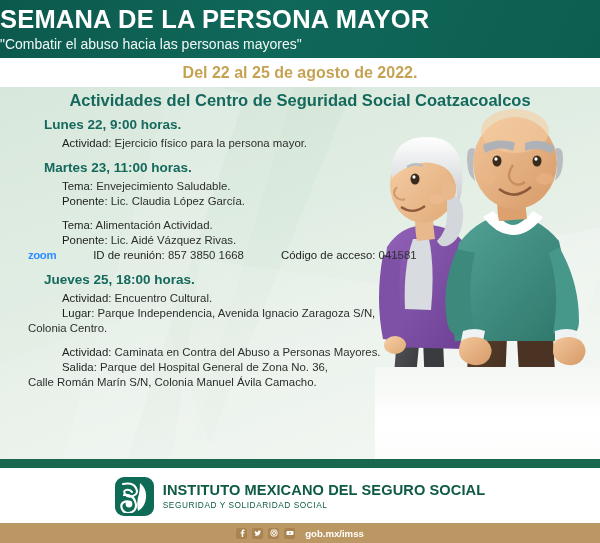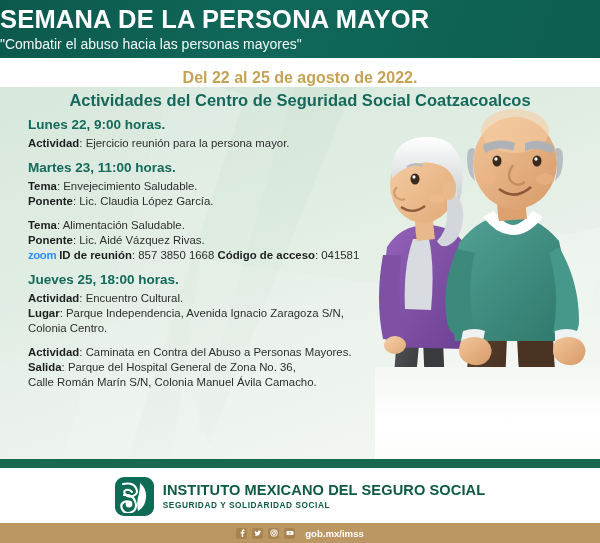--- a/index.html
+++ b/index.html
@@ -21,21 +21,21 @@
     color:#ffffff;font-weight:bold;font-size:25.5px;letter-spacing:.2px;
     line-height:1;margin:0 0 5px 0;white-space:nowrap;
   }
   .header-sub{
     color:#f2f7f5;font-size:14px;line-height:1;margin:0;white-space:nowrap;
   }
 
   
   .date-band{
     position:absolute;left:0;top:58px;width:600px;height:29px;
-    background:#ffffff;display:flex;align-items:flex-end;justify-content:center;
+    background:#ffffff;display:flex;align-items:center;justify-content:center;
   }
   .date-text{
     color:#c6a253;font-weight:bold;font-size:16px;white-space:nowrap;
   }
 
   
   .body-area{
     position:absolute;left:0;top:87px;width:600px;height:372px;
     background:#d9e8dd;
     background-image:linear-gradient(160deg,#cfe2d4 0%,#dbeade 38%,#e6efe7 65%,#f2f6f1 100%);
@@ -51,26 +51,26 @@
   .f6{left:-20px;top:250px;width:220px;height:200px;background:rgba(255,255,255,.10);transform:rotate(-20deg);}
 
   .section-title{
     position:absolute;left:0;top:4px;width:600px;text-align:center;
     color:#14695c;font-weight:bold;font-size:16.5px;white-space:nowrap;
   }
 
   .events{position:absolute;left:28px;top:30px;width:360px;}
   .event{margin-bottom:9px;}
   .event-head{
-    color:#14695c;font-weight:bold;font-size:13.5px;margin:0 0 2px 0;line-height:1.25;
+    color:#14695c;font-weight:bold;font-size:13.5px;margin:0 0 2px 16px;line-height:1.25;
   }
   .event-line{
     color:#2d2f2e;font-size:11.4px;line-height:1.32;margin:0;white-space:nowrap;
   }
-  .event-line b{font-weight:bold;color:#1d1f1e;}
+  .event-line b{font-weight:normal;color:#1d1f1e;margin-left:34px;}
   .zoom-logo{
     color:#2d8cff;font-weight:bold;font-size:11.4px;letter-spacing:-.4px;
     margin-right:3px;
   }
 
   
   .illustration{
     position:absolute;right:0;top:0;width:225px;height:372px;pointer-events:none;
   }
   .illu-floor{
@@ -91,21 +91,21 @@
   .logo-row{display:flex;align-items:center;gap:9px;}
   .logo-mark{
     width:39px;height:39px;border-radius:9px;background:#0e6b55;
     display:flex;align-items:center;justify-content:center;flex:none;
   }
   .logo-text{display:flex;flex-direction:column;line-height:1;}
   .logo-name{
     color:#0e5a44;font-weight:bold;font-size:14.6px;letter-spacing:.1px;white-space:nowrap;
   }
   .logo-tag{
-    color:#0e5a44;font-weight:bold;font-size:8.3px;letter-spacing:.55px;
+    color:#0e5a44;font-weight:normal;font-size:8.3px;letter-spacing:.55px;
     margin-top:3px;white-space:nowrap;
   }
 
   
   .social-bar{
     position:absolute;left:0;top:523px;width:600px;height:20px;background:#bb9763;
     display:flex;align-items:center;justify-content:center;gap:5px;
   }
   .si{
     width:11px;height:11px;border-radius:2px;background:#a98451;
@@ -246,31 +246,31 @@
         <path d="M124 102 q16 12 32 -2" stroke="#8d5b3c" stroke-width="2.6" fill="none"></path>
         <ellipse cx="112" cy="92" rx="9" ry="6" fill="#eeb587" opacity=".5"></ellipse>
         <ellipse cx="170" cy="92" rx="9" ry="6" fill="#eeb587" opacity=".5"></ellipse>
       </svg>
     </div>
 
     <div class="events">
 
       <div class="event">
         <div class="event-head">Lunes 22, 9:00 horas.</div>
-        <div class="event-line"><b>Actividad</b><span>: </span><span>Ejercicio reunión para la persona mayor.</span></div>
+        <div class="event-line"><b>Actividad</b><span>: </span><span>Ejercicio físico para la persona mayor.</span></div>
       </div>
 
       <div class="event">
         <div class="event-head">Martes 23, 11:00 horas.</div>
         <div class="event-line"><b>Tema</b><span>: </span><span>Envejecimiento Saludable.</span></div>
         <div class="event-line"><b>Ponente</b><span>: </span><span>Lic. Claudia López García.</span></div>
       </div>
 
       <div class="event">
-        <div class="event-line"><b>Tema</b><span>: </span><span>Alimentación Saludable.</span></div>
+        <div class="event-line"><b>Tema</b><span>: </span><span>Alimentación Actividad.</span></div>
         <div class="event-line"><b>Ponente</b><span>: </span><span>Lic. Aidé Vázquez Rivas.</span></div>
         <div class="event-line">
           <span class="zoom-logo">zoom</span><b>ID de reunión</b><span>: </span><span>857 3850 1668</span><span> </span><b>Código de acceso</b><span>: </span><span>041581</span>
         </div>
       </div>
 
       <div class="event">
         <div class="event-head">Jueves 25, 18:00 horas.</div>
         <div class="event-line"><b>Actividad</b><span>: </span><span>Encuentro Cultural.</span></div>
         <div class="event-line"><b>Lugar</b><span>: </span><span>Parque Independencia, Avenida Ignacio Zaragoza S/N,</span></div>

